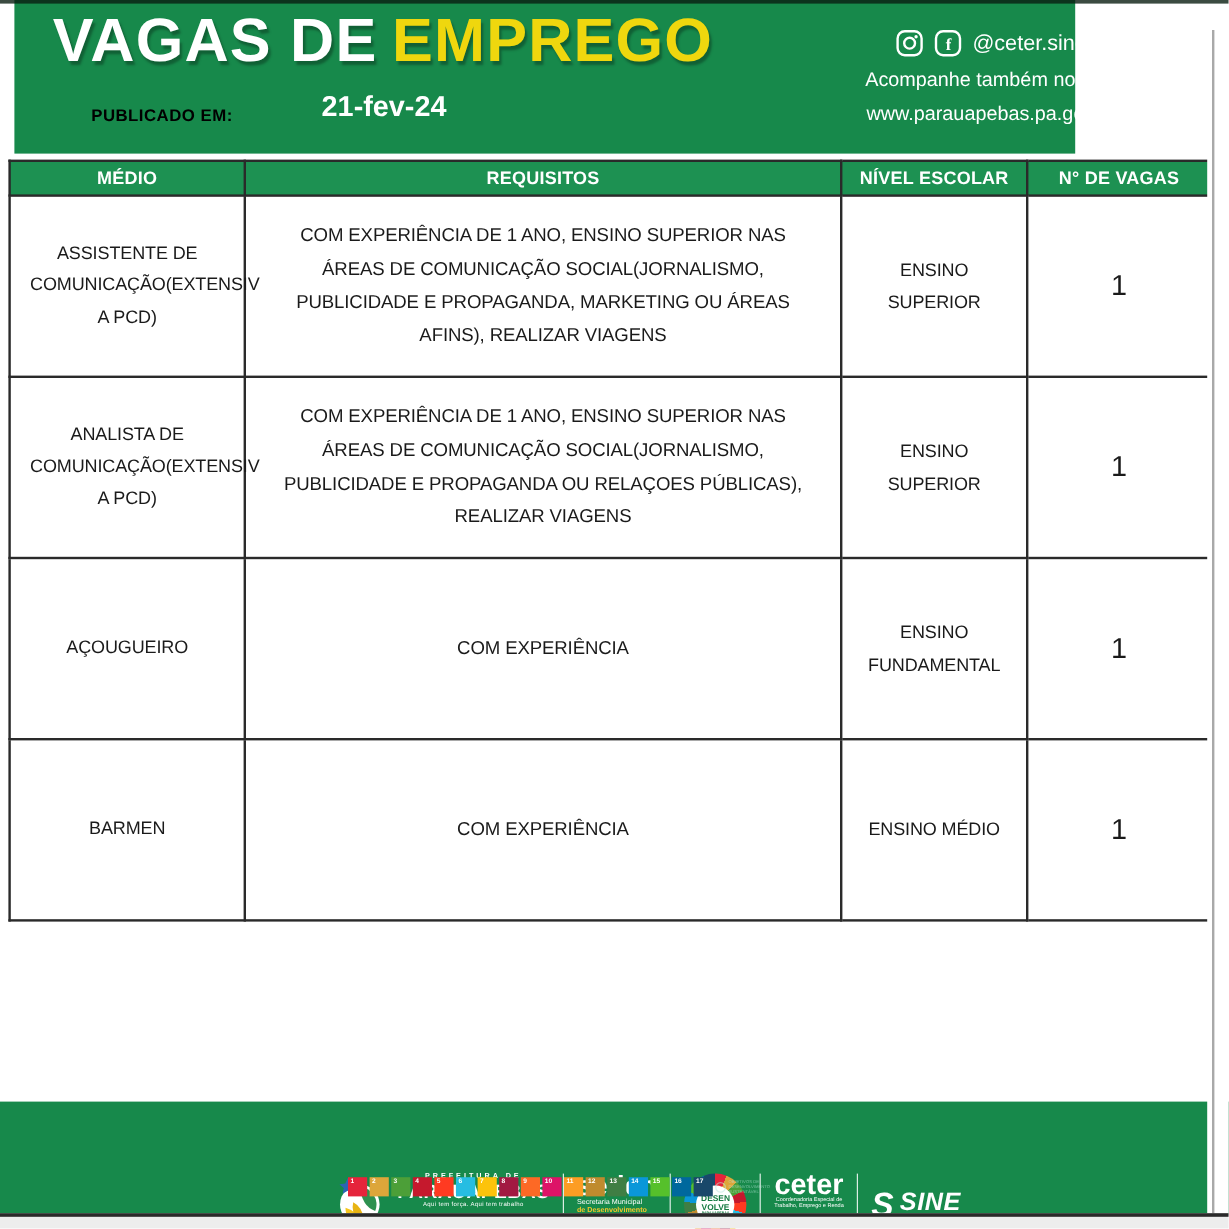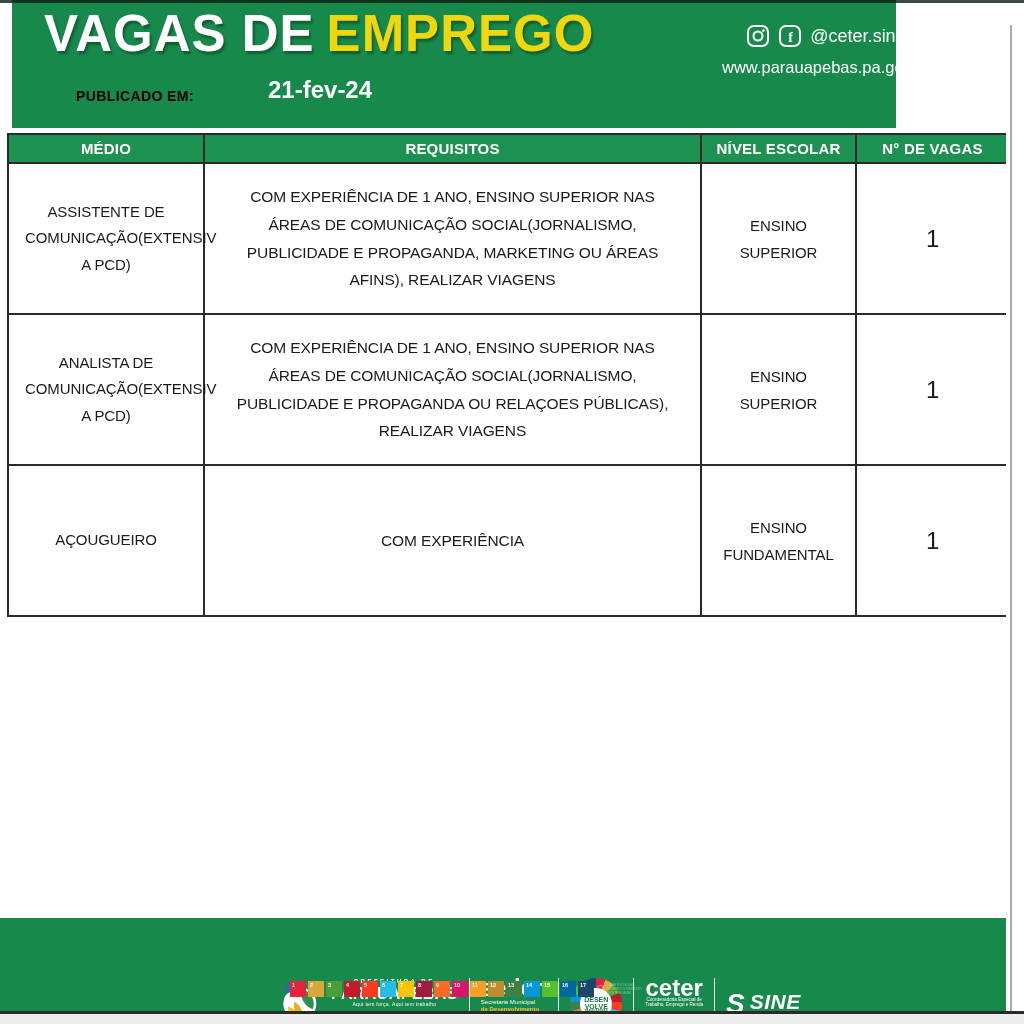--- a/index.html
+++ b/index.html
@@ -88,20 +88,21 @@
           <rect x="2" y="2" width="20" height="20" rx="6" fill="none" stroke="#fff" stroke-width="2"></rect>
           <circle cx="12" cy="12" r="4.5" fill="none" stroke="#fff" stroke-width="2"></circle>
           <circle cx="17.4" cy="6.6" r="1.4" fill="#fff"></circle>
         </svg>
         <svg class="soc-icon" viewBox="0 0 24 24">
           <rect x="2" y="2" width="20" height="20" rx="6" fill="none" stroke="#fff" stroke-width="2"></rect>
           <text x="12.5" y="17.5" font-size="14" font-family="Liberation Serif, serif" font-weight="bold" fill="#fff" text-anchor="middle">f</text>
         </svg>
         <span class="handle">@ceter.sine</span>
       </div>
+      <div class="follow">Acompanhe também no site:</div>
       <div class="site">www.parauapebas.pa.gov.br</div>
     </div>
   </div>
 
   <table class="jobs">
     <colgroup>
         <col class="c1">
         <col class="c2">
         <col class="c3">
         <col class="c4">
@@ -124,20 +125,26 @@
         <tr>
           <td class="cell-funcao">ANALISTA DE COMUNICAÇÃO(EXTENSIV A PCD)</td>
           <td class="cell-requisitos">COM EXPERIÊNCIA DE 1 ANO, ENSINO SUPERIOR NAS ÁREAS DE COMUNICAÇÃO SOCIAL(JORNALISMO, PUBLICIDADE E PROPAGANDA OU RELAÇOES PÚBLICAS), REALIZAR VIAGENS</td>
           <td class="cell-nivel">ENSINO SUPERIOR</td>
           <td class="cell-vagas">1</td>
         </tr>
         <tr>
           <td class="cell-funcao">AÇOUGUEIRO</td>
           <td class="cell-requisitos">COM EXPERIÊNCIA</td>
           <td class="cell-nivel">ENSINO FUNDAMENTAL</td>
+          <td class="cell-vagas">1</td>
+        </tr>
+        <tr>
+          <td class="cell-funcao">BARMEN</td>
+          <td class="cell-requisitos">COM EXPERIÊNCIA</td>
+          <td class="cell-nivel">ENSINO MÉDIO</td>
           <td class="cell-vagas">1</td>
         </tr>
       </tbody>
   </table>
 
   <div class="footer">
     <div class="logos">
 
       <svg width="44" height="44" viewBox="0 0 48 48">
         <circle cx="26" cy="28" r="18" fill="#ffffff"></circle>

